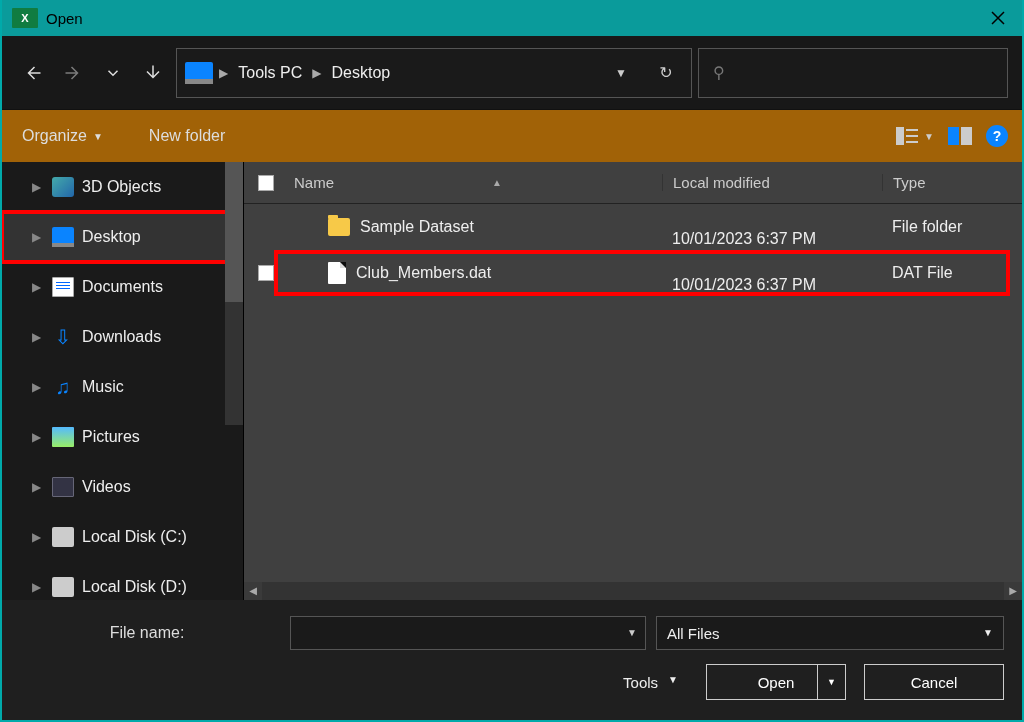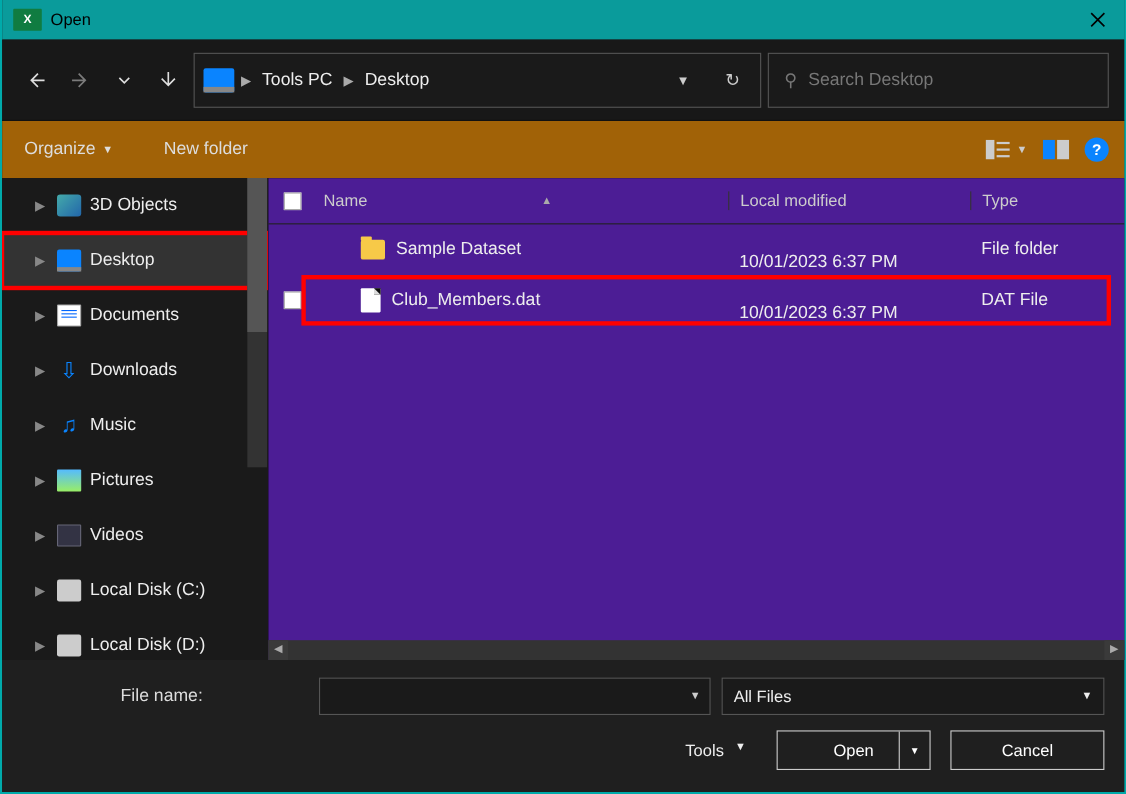--- a/index.html
+++ b/index.html
@@ -50,21 +50,21 @@
   .ico-doc { background: #fff; border: 1px solid #aaa; border-radius: 1px; position: relative; }
   .ico-doc::before { content:""; position:absolute; top:4px; left:3px; right:3px; height:1px; background:#06f; box-shadow:0 3px 0 #06f,0 6px 0 #06f; }
   .ico-down { color: #0a84ff; font-size: 20px; }
   .ico-music { color: #0a84ff; font-size: 20px; }
   .ico-pic { background: linear-gradient(#5bf,#9e6); border-radius: 1px; }
   .ico-vid { background: #334; border: 1px solid #667; border-radius: 1px; }
   .ico-disk { background: #ccc; border-radius: 2px; }
   .sbtrack { position: absolute; right: 0; top: 0; width: 18px; height: 60%; background: #333; }
   .sbthumb { position: absolute; right: 0; top: 0; width: 18px; height: 140px; background: #555; }
   
-  .main { flex: 1; display: flex; flex-direction: column; background: #4c1d95; position: relative; }
+  .main { flex: 1; display: flex; flex-direction: column; background: #404040; position: relative; }
   .cols { height: 42px; display: flex; align-items: center; color: #ccc; font-size: 15px; border-bottom: 1px solid #222; }
   .cols .cb { width: 44px; display: flex; justify-content: center; }
   .cols .cname { flex: 1; padding-left: 6px; display: flex; gap: 90px; align-items: center; }
   .cols .cdate { width: 220px; border-left: 1px solid #333; padding-left: 10px; }
   .cols .ctype { width: 140px; border-left: 1px solid #333; padding-left: 10px; }
   .sort-arrow { font-size: 10px; color: #aaa; margin-left: auto; margin-right: 160px; }
   .cbx { width: 16px; height: 16px; border: 1.5px solid #aaa; background: #fff; }
   .rows { flex: 1; overflow: auto; }
   .row { height: 46px; display: flex; align-items: center; color: #eee; font-size: 16px; cursor: pointer; }
   .row .cb { width: 44px; display: flex; justify-content: center; visibility: hidden; }
@@ -138,21 +138,20 @@
       <span class="crumb-sep">▶</span>
       <span class="crumb">Tools PC</span>
       <span class="crumb-sep">▶</span>
       <span class="crumb">Desktop</span>
       <span class="flex"></span>
       <span class="addr-drop">▼</span>
       <span class="refresh">↻</span>
     </div>
     <div class="searchbox">
       <span style="font-size:16px">⚲</span>
-      <input placeholder="Search Desktop" style="">
     </div>
   </div>
 
   <div class="toolrow">
     <div class="org">
       <span>Organize</span>
       <span style="font-size:10px">▼</span>
     </div>
     <div class="newf">New folder</div>
     <div class="rightgrp">

